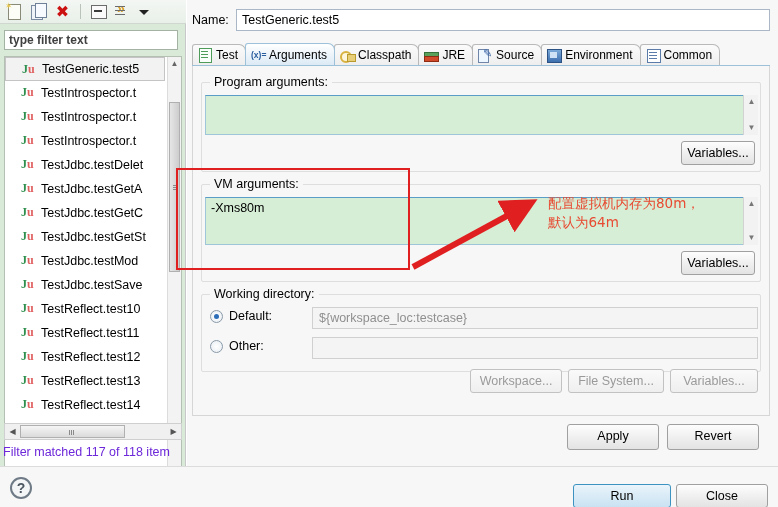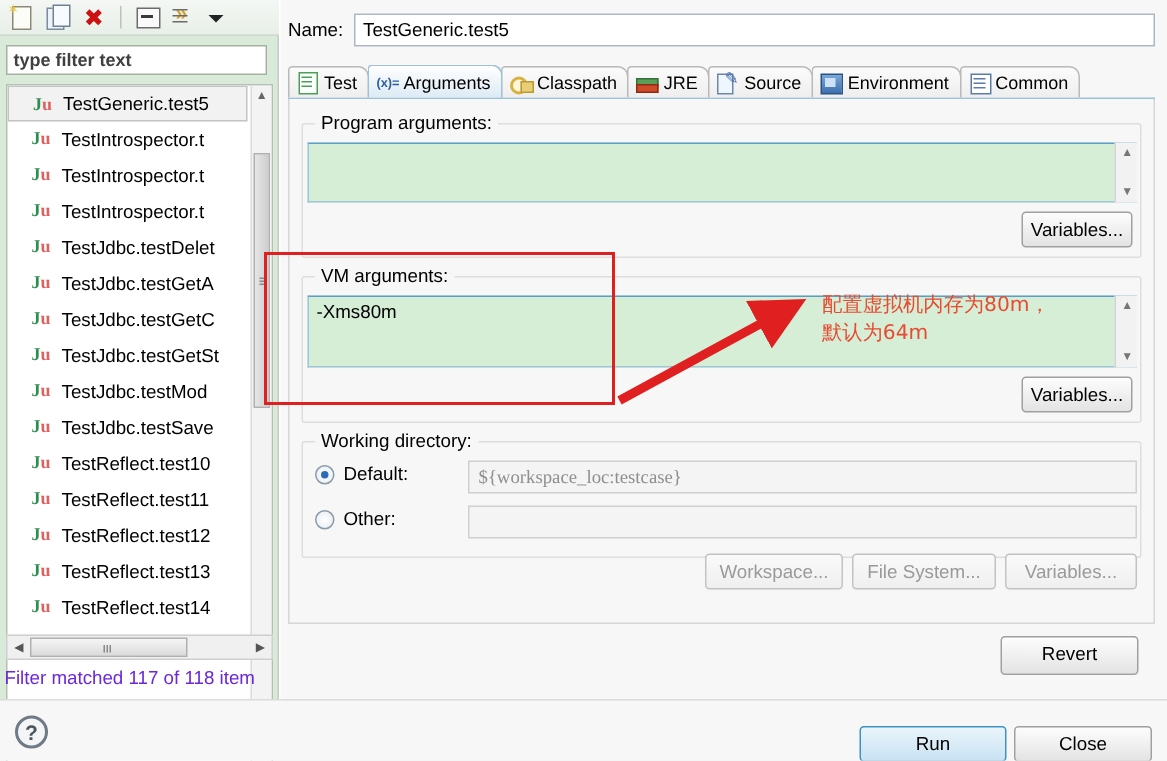--- a/index.html
+++ b/index.html
@@ -747,34 +747,35 @@
         <div class="btn" id="vm-vars">Variables...</div>
       </div>
 
       <div class="group" id="grp-wd">
         <span class="group-title">Working directory:</span>
 
         <div class="radio-row" style="top:14px;">
           <span class="radio checked"></span>
           <span class="radio-label">Default:</span>
         </div>
-        <div class="wd-input" style="left:110px;top:12px;width:446px;font-family:Liberation Serif, serif;">${workspace_loc:testcase}</div>
+        <div class="wd-input" style="left:110px;top:12px;width:446px;">${workspace_loc:testcase}</div>
 
         <div class="radio-row" style="top:44px;">
           <span class="radio"></span>
           <span class="radio-label">Other:</span>
         </div>
         <div class="wd-input" style="left:110px;top:42px;width:446px;"></div>
 
         <div class="btn disabled" style="position:absolute;left:268px;top:74px;width:92px;">Workspace...</div>
         <div class="btn disabled" style="position:absolute;left:366px;top:74px;width:96px;">File System...</div>
         <div class="btn disabled" style="position:absolute;left:468px;top:74px;width:88px;">Variables...</div>
       </div>
     </div>
 
+    <div class="btn" id="apply-btn">Apply</div>
     <div class="btn" id="revert-btn">Revert</div>
   </div>
 
   <div id="footer">
     <div id="help-icon">?</div>
   </div>
   <div id="run-btn">Run</div>
   <div class="btn" id="close-btn">Close</div>
 
   <div id="annot-rect"></div>

